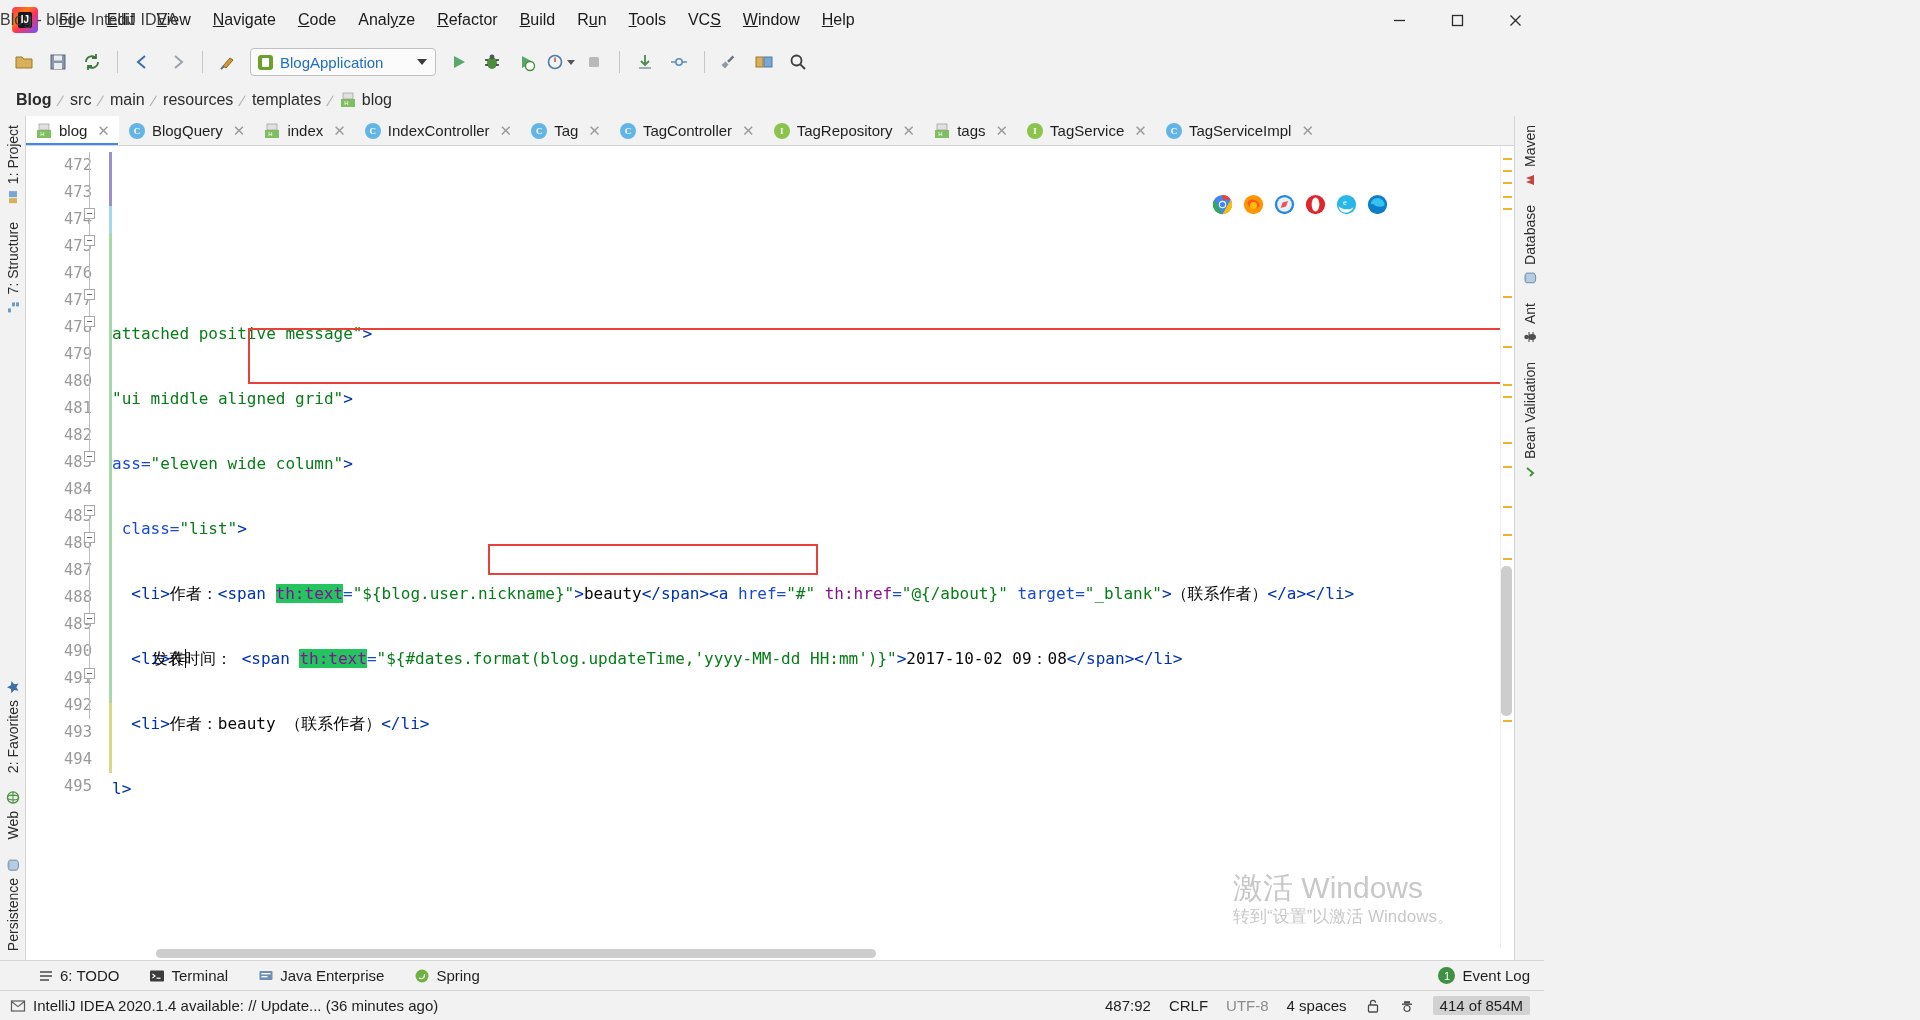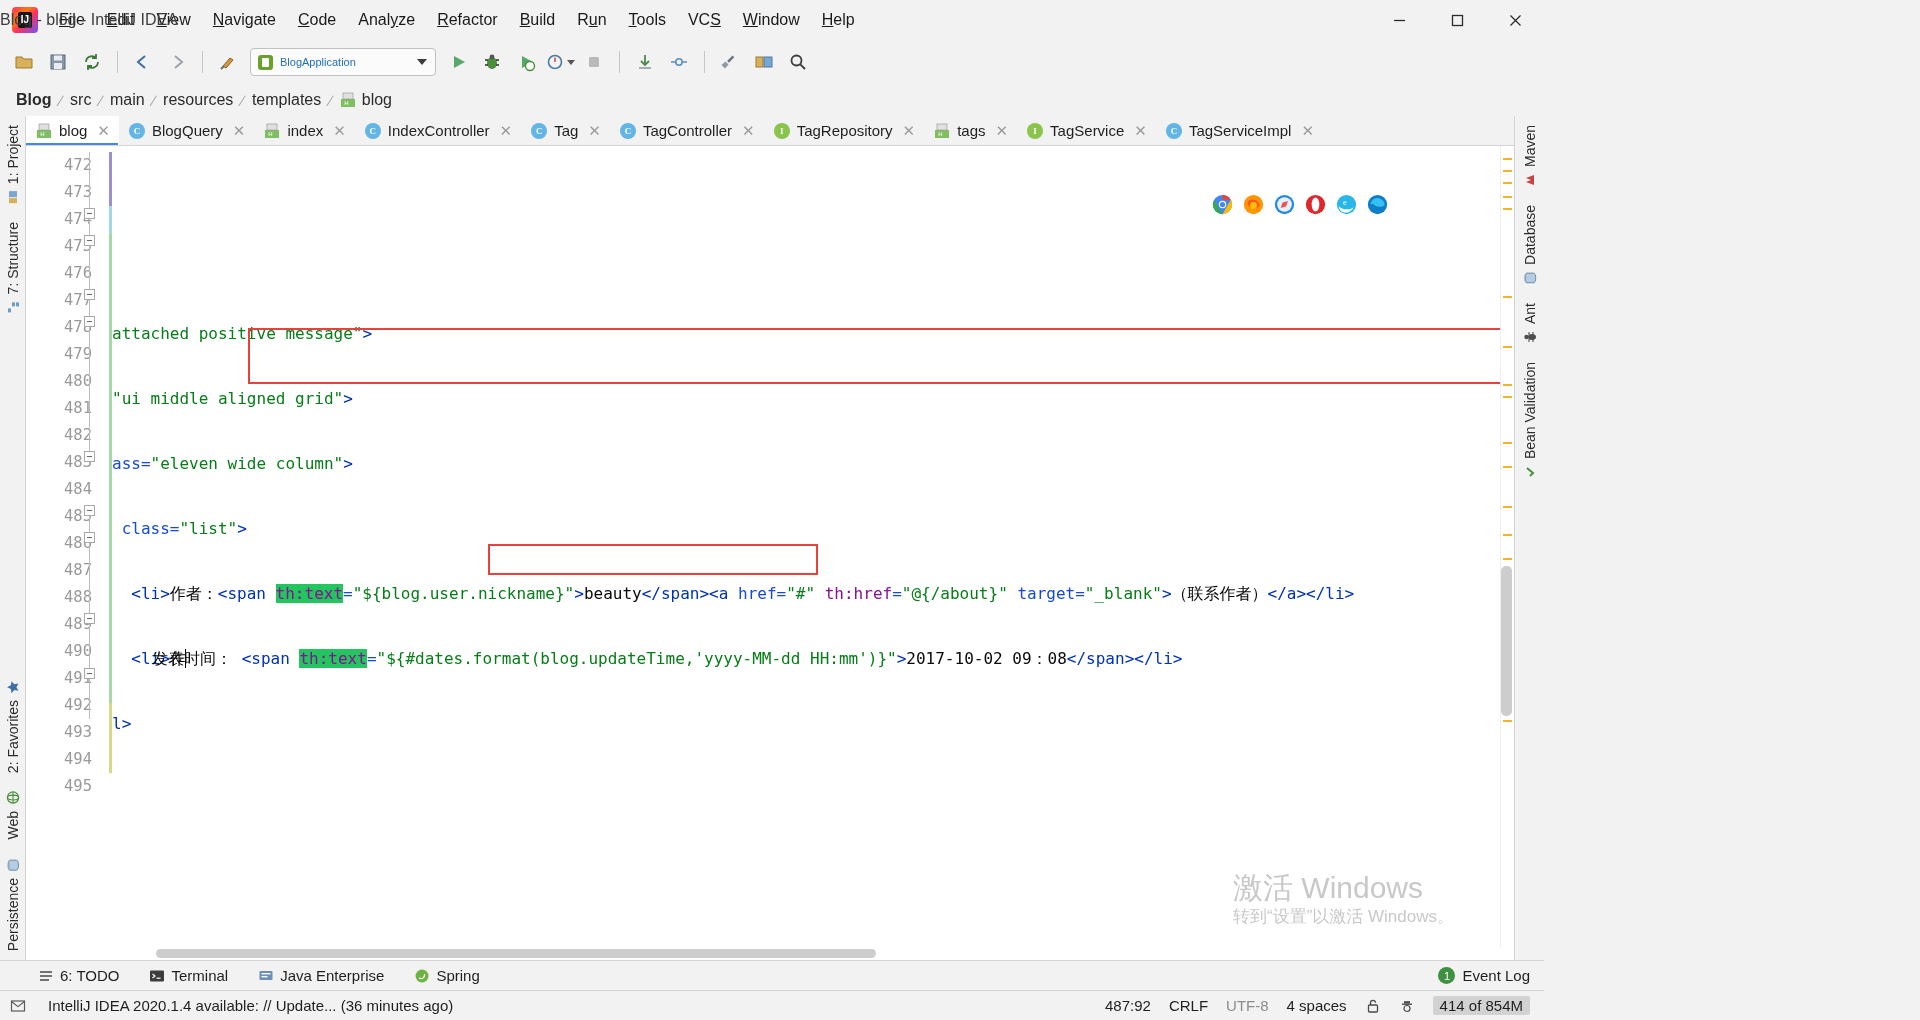--- a/index.html
+++ b/index.html
@@ -56,21 +56,21 @@
   .tb-btn {
     width: 32px; height: 32px; display: flex; align-items: center; justify-content: center;
     border-radius: 3px; color: #4a4a4a;
   }
   .tb-sep { width: 1px; height: 22px; background: #c6c6c6; margin: 0 7px; }
   .run-config {
     display: flex; align-items: center; gap: 7px; height: 28px;
     border: 1px solid #c0c0c0; border-radius: 4px; background: #fbfbfb;
     padding: 0 8px 0 7px; margin: 0 4px; min-width: 186px;
   }
-  .run-config .rc-label { font-size: 11px; color: #1e6fbf; white-space: nowrap; }
+  .run-config .rc-label { font-size: 15px; color: #1e6fbf; white-space: nowrap; }
   .rc-icon { width: 15px; height: 15px; border-radius: 3px; background: #6ca02c; position: relative; flex: none; }
   .rc-icon:after{ content:""; position:absolute; left:4px; top:3px; width:7px; height:9px; background:#fff; border-radius:1px;}
   .caret-down { width: 0; height: 0; border-left: 5px solid transparent; border-right: 5px solid transparent; border-top: 6px solid #3c3c3c; margin-left: auto; }
 
   
   .breadcrumb {
     height: 32px; min-height: 32px; display: flex; align-items: center;
     padding-left: 12px; gap: 3px; background: #f2f2f2; font-size: 16px; color: #2b2b2b;
   }
   .crumb { padding: 0 4px; }
@@ -193,21 +193,21 @@
   .bb-right { margin-left: auto; display: flex; align-items: center; gap: 7px; padding-right: 14px; }
   .badge-num {
     width: 17px; height: 17px; border-radius: 50%; background: #3d9140; color: #fff;
     font-size: 11px; display: flex; align-items: center; justify-content: center;
   }
 
   
   .statusbar {
     height: 30px; min-height: 30px; display: flex; align-items: center;
     background: #f2f2f2; border-top: 1px solid #d4d4d4; padding: 0 14px 0 10px;
-    font-size: 15px; color: #1f1f1f; gap: 22px;
+    font-size: 15px; color: #1f1f1f; gap: 7px;
   }
   .sb-right { margin-left: auto; display: flex; align-items: center; gap: 18px; }
   .sb-dim { color: #8c8c8c; }
   .mem {
     background: #d2d2d2; padding: 1px 7px; border-radius: 2px; font-size: 15px; color: #1f1f1f;
   }
 </style>
 </head>
 <body>
 
@@ -551,20 +551,21 @@
 
         <div class="code-area">
           <div class="cl"></div>
           <div class="cl"></div>
           <div class="cl"><span class="s-val">attached positive message</span><span class="s-val">"</span><span class="s-tag">&gt;</span></div>
           <div class="cl"><span class="s-val">"ui middle aligned grid"</span><span class="s-tag">&gt;</span></div>
           <div class="cl"><span class="s-attr">ass=</span><span class="s-val">"eleven wide column"</span><span class="s-tag">&gt;</span></div>
           <div class="cl"><span class="s-attr"> class=</span><span class="s-val">"list"</span><span class="s-tag">&gt;</span></div>
           <div class="cl"><span class="s-tag">  &lt;li&gt;</span><span class="s-text">作者：</span><span class="s-tag">&lt;span </span><span class="s-th hl-yellow">th:text</span><span class="s-attr">=</span><span class="s-val">"${blog.user.nickname}"</span><span class="s-tag">&gt;</span><span class="s-text">beauty</span><span class="s-tag">&lt;/span&gt;&lt;a </span><span class="s-attr">href</span><span class="s-attr">=</span><span class="s-val">"#"</span><span class="s-text"> </span><span class="s-th">th:href</span><span class="s-attr">=</span><span class="s-val">"@{/about}"</span><span class="s-text"> </span><span class="s-attr">target</span><span class="s-attr">=</span><span class="s-val">"_blank"</span><span class="s-tag">&gt;</span><span class="s-text">（联系作者）</span><span class="s-tag">&lt;/a&gt;&lt;/li&gt;</span></div>
           <div class="cl"><span class="s-tag">  &lt;li&gt;</span><span class="s-text">作</span><span class="caret"></span><span class="s-text" style="margin-left:-2.05em">发表时间：</span><span class="s-tag"> &lt;span </span><span class="s-th hl-yellow">th:text</span><span class="s-attr">=</span><span class="s-val">"${#dates.format(blog.updateTime,'yyyy-MM-dd HH:mm')}"</span><span class="s-tag">&gt;</span><span class="s-text">2017-10-02 09：08</span><span class="s-tag">&lt;/span&gt;&lt;/li&gt;</span></div>
+          <div class="cl"><span class="s-tag">  &lt;li&gt;</span><span class="s-text">作者：beauty （联系作者）</span><span class="s-tag">&lt;/li&gt;</span></div>
           <div class="cl"><span class="s-tag">l&gt;</span></div>
           
           
           
           
           
           
           
           
           

